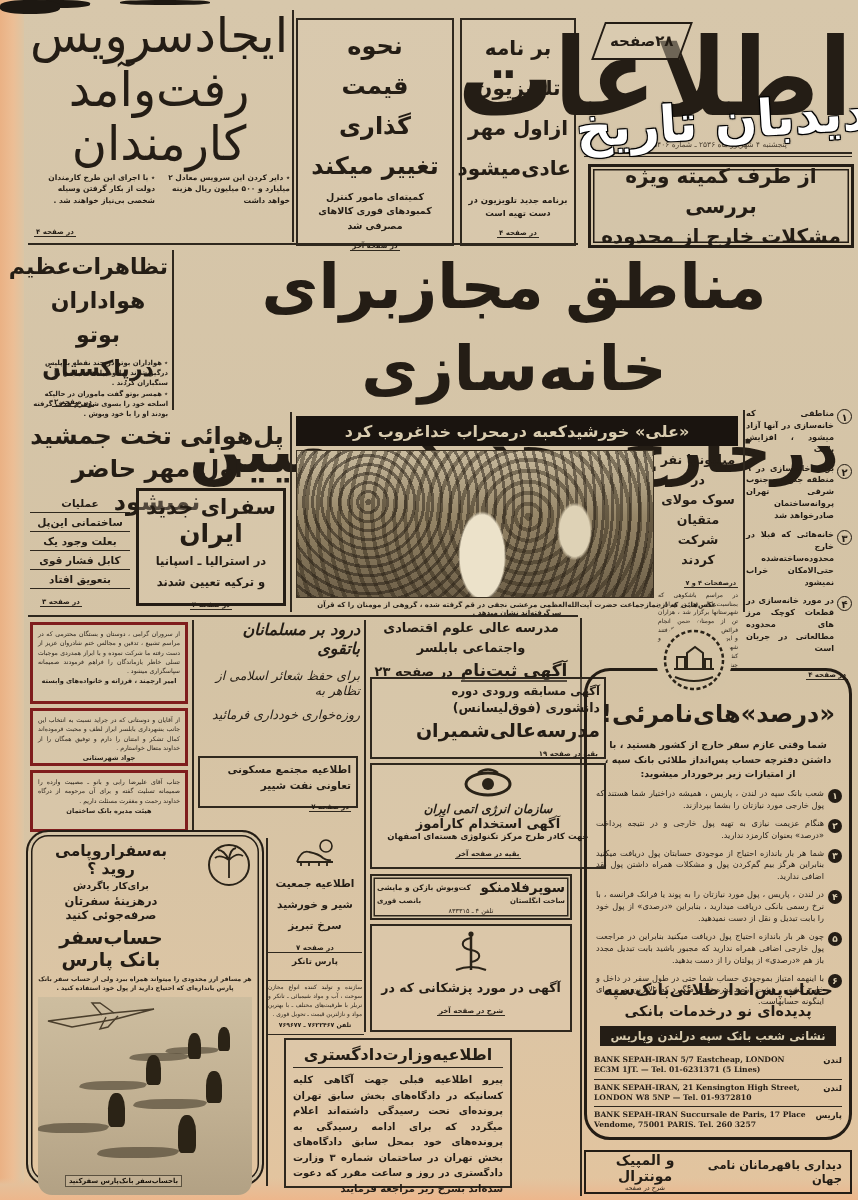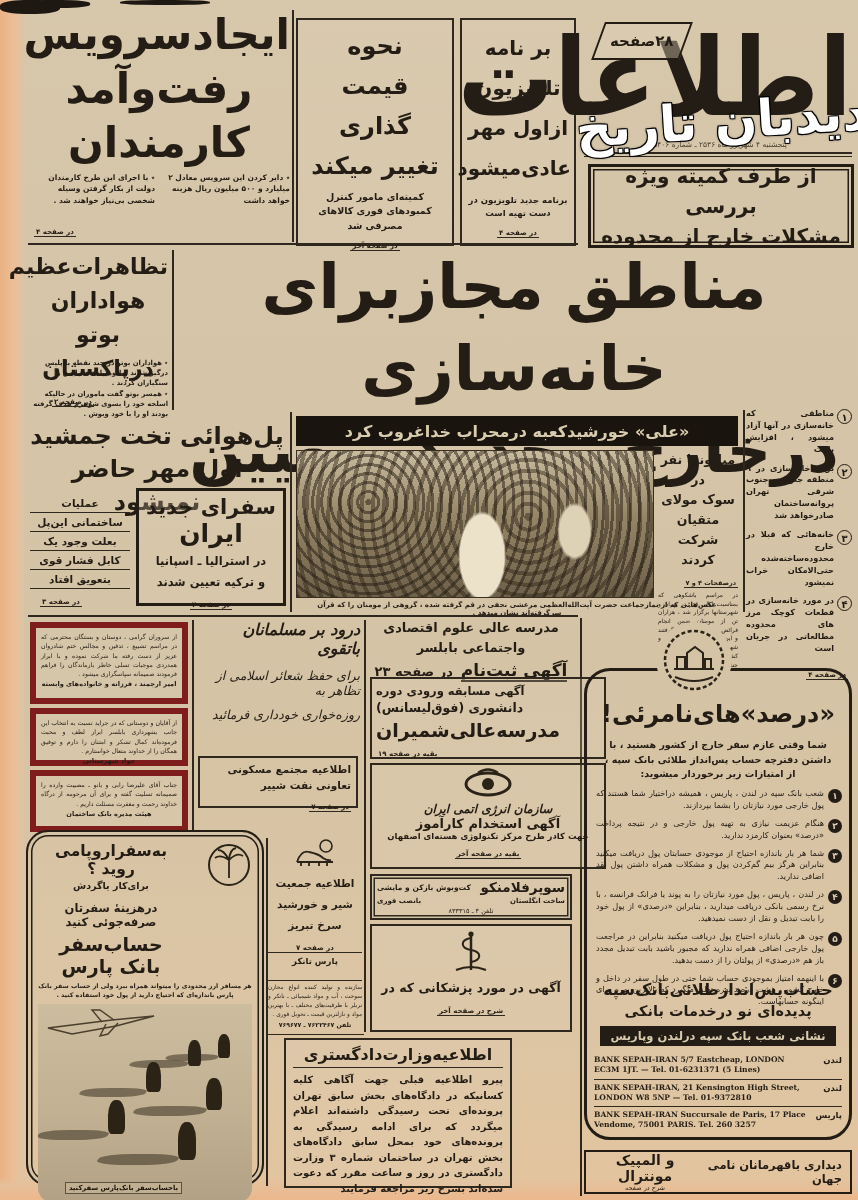--- a/index.html
+++ b/index.html
@@ -14,21 +14,21 @@
   .edge-bottom{left:0;top:1178px;width:858px;height:22px;
     background:linear-gradient(0deg,#edb78c 0%,#e5c09a 70%,rgba(229,192,154,0) 100%);}
   .tear{background:#1d1812;border-radius:40%;}
   .hrule{background:#2f281e;height:2px;}
   .vrule{background:#2f281e;width:1.5px;}
   .bx{border:2px solid #2f281e;background:rgba(222,209,184,.25);box-sizing:border-box;}
   .c{text-align:center;}
   .pref{font-size:7px;font-weight:bold;border-bottom:1px solid #2f281e;display:inline-block;padding:0 2px;}
 
   
-  .tl-head{left:28px;top:8px;width:262px;font-size:42px;line-height:54px;font-weight:bold;text-align:center;letter-spacing:-1px;}
+  .tl-head{left:28px;top:8px;width:262px;font-size:48px;line-height:54px;font-weight:normal;text-align:center;letter-spacing:-1px;}
   .tl-bullets{left:28px;top:172px;width:262px;display:flex;gap:8px;font-size:7.5px;font-weight:bold;line-height:1.5;}
   .tl-bullets>div{flex:1;}
   .tl-ref{left:34px;top:228px;}
 
   
   .box-pricing{left:296px;top:18px;width:158px;height:228px;padding:6px 4px;}
   .box-pricing .t{font-size:24px;line-height:40px;font-weight:bold;}
   .box-pricing .s{font-size:9.5px;font-weight:bold;line-height:1.5;margin-top:4px;}
   .box-tv{left:460px;top:18px;width:116px;height:228px;padding:8px 3px;}
   .box-tv .t{font-size:20px;line-height:40px;font-weight:bold;}
@@ -83,41 +83,41 @@
   .photo-cap{left:296px;top:601px;width:442px;font-size:7px;font-weight:bold;text-align:center;}
 
   
   .zones{left:746px;top:408px;width:106px;}
   .zone{display:flex;gap:3px;margin-bottom:7px;align-items:flex-start;}
   .zone .n{min-width:15px;height:15px;border:1.6px solid #241d15;border-radius:50%;font-size:10px;font-weight:bold;text-align:center;line-height:15px;box-sizing:border-box;margin-top:1px;}
   .zone .x{font-size:8.2px;font-weight:bold;line-height:1.45;text-align:justify;flex:1;}
   .zones-ref{margin-right:4px;}
 
   
-  .notice{border:6px solid #7f1d1d;padding:4px 5px;box-sizing:border-box;background:rgba(222,209,184,.2);}
+  .notice{border:3px solid #7f1d1d;padding:4px 5px;box-sizing:border-box;background:rgba(222,209,184,.2);}
   .notice .b{font-size:6.2px;line-height:1.5;text-align:justify;}
   .notice .s{font-size:6.6px;font-weight:bold;text-align:center;margin-top:2px;}
   .n1{left:30px;top:622px;width:158px;height:82px;}
   .n2{left:30px;top:708px;width:158px;height:58px;}
   .n3{left:30px;top:770px;width:158px;height:62px;}
 
   
   .calli{left:196px;top:620px;width:164px;font-style:italic;}
   .calli .l1{font-size:16px;font-weight:bold;margin-bottom:10px;}
   .calli .l{font-size:12.5px;margin-bottom:9px;}
   .coop{left:198px;top:756px;width:160px;height:52px;border:2px solid #2f281e;padding:4px 5px;box-sizing:border-box;}
   .coop .t{font-size:10.5px;font-weight:bold;line-height:1.5;}
 
   
   .babolsar{left:368px;top:618px;width:206px;text-align:center;}
   .babolsar .l{font-size:13px;font-weight:bold;line-height:1.5;}
   .babolsar .row{display:flex;justify-content:center;align-items:baseline;gap:8px;margin-top:3px;}
   .babolsar .big{font-size:17px;font-weight:bold;border-bottom:2px solid #241d15;}
   .babolsar .rf{font-size:13px;font-weight:bold;}
-  .shemiran{left:370px;top:677px;width:236px;height:82px;padding:5px 4px;text-align:left;}
+  .shemiran{left:370px;top:677px;width:236px;height:82px;padding:5px 4px;text-align:right;}
   .shemiran .l1{font-size:11.5px;font-weight:bold;}
   .shemiran .l2{font-size:12.5px;font-weight:bold;margin-top:2px;}
   .shemiran .l3{font-size:19px;font-weight:bold;margin-top:4px;}
   .atomic{left:370px;top:763px;width:236px;height:106px;padding:3px;text-align:center;}
   .atomic .org{font-size:12px;font-style:italic;font-weight:bold;}
   .atomic .l1{font-size:13px;font-weight:bold;}
   .atomic .l2{font-size:8.5px;font-weight:bold;}
   .flamenco{left:370px;top:874px;width:202px;height:46px;padding:3px 5px;box-shadow:inset 0 0 0 1.5px #d4c3a5, inset 0 0 0 3px #2f281e;}
   .flamenco .r1{display:flex;justify-content:space-between;align-items:center;}
   .flamenco .sm{font-size:7.5px;font-weight:bold;}
@@ -161,21 +161,21 @@
   .bstrip .l{text-align:center;}
   .bstrip .l .a{font-size:14px;font-weight:900;}
   .bstrip .l .b{font-size:6.5px;}
 
   
   .parsad{left:26px;top:830px;width:238px;height:356px;border:2.5px solid #241d15;border-radius:22px;box-shadow:inset 0 0 0 3px #d4c3a5, inset 0 0 0 4.5px #241d15;box-sizing:border-box;padding:10px 10px 8px;}
   .parsad .head{display:flex;gap:22px;}
   .parsad .txt{flex:1;text-align:center;}
   .parsad .t1{font-size:15.5px;font-weight:900;}
   .parsad .t2{font-size:9.5px;font-weight:bold;margin-top:2px;}
-  .parsad .t3{font-size:11.5px;font-weight:900;margin-top:10px;}
+  .parsad .t3{font-size:11.5px;font-weight:900;margin-top:3px;}
   .parsad .t4{font-size:19px;font-weight:900;margin-top:4px;}
   .parsad .sm{font-size:6.3px;font-weight:bold;line-height:1.5;text-align:center;margin-top:4px;}
   .pars-photo{position:relative;margin-top:4px;width:100%;height:198px;border-radius:0 0 14px 14px;
     background:linear-gradient(180deg,#cdbd9f 0%,#c1b092 55%,#b2a184 100%);overflow:hidden;}
   .fig{position:absolute;background:#2b2316;border-radius:45% 45% 20% 20%;}
   .fsh{position:absolute;background:rgba(43,35,22,.5);transform:skewX(-38deg);border-radius:40%;}
   .pars-cap{position:absolute;bottom:8px;right:70px;font-size:6.8px;font-weight:bold;color:#181209;border:1px solid rgba(24,18,9,.6);padding:1px 3px;background:rgba(214,199,170,.35);}
 </style>
 </head>
 <body>

